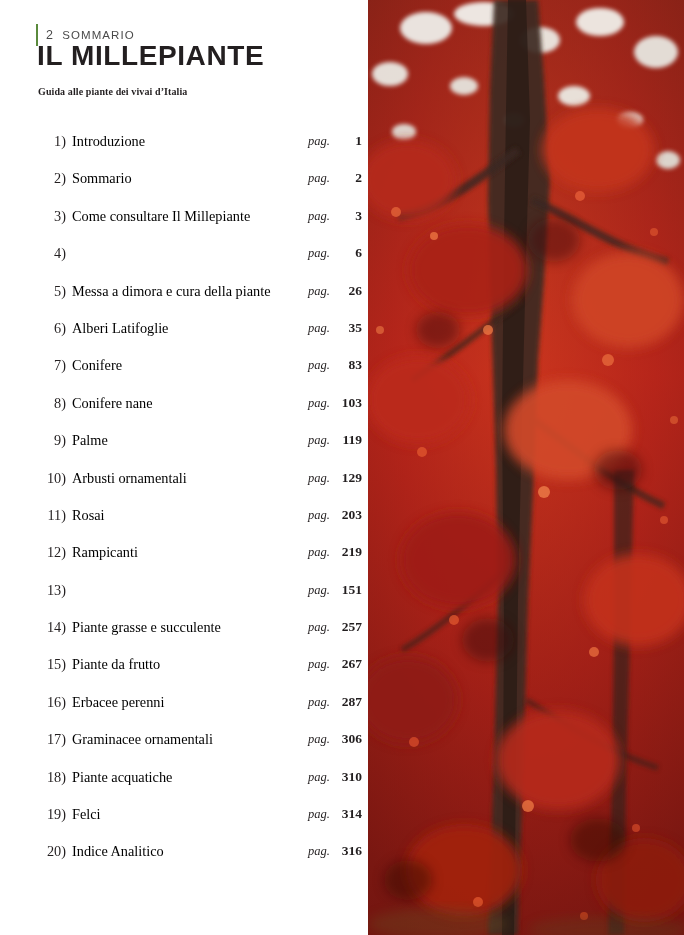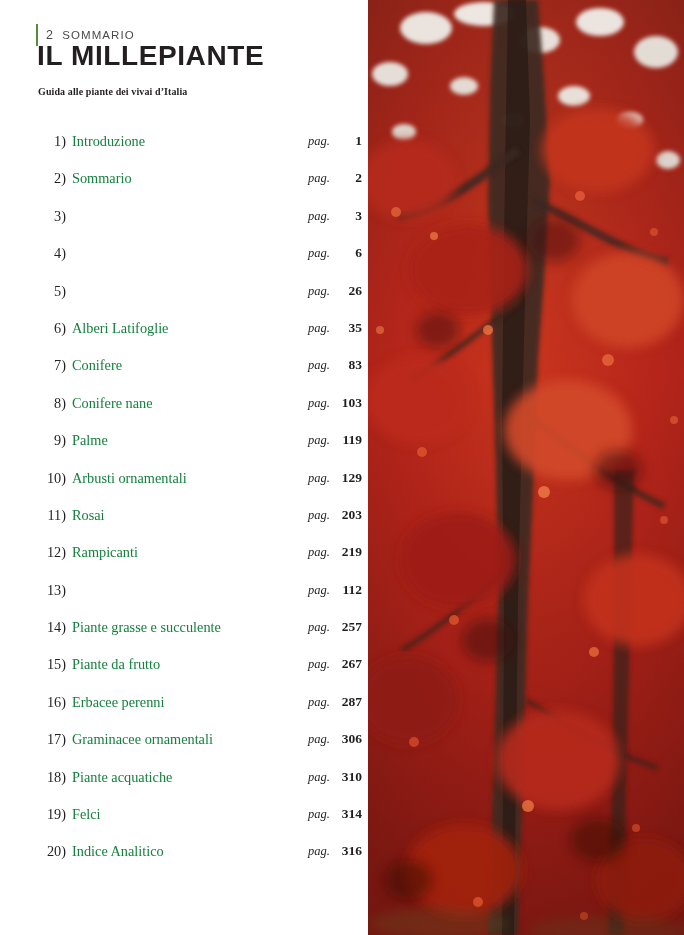--- a/index.html
+++ b/index.html
@@ -86,21 +86,21 @@
     text-align: right;
     font-size: 14.3px;
     font-family: "Liberation Serif", serif;
     color: #231f20;
     white-space: nowrap;
   }
   .toc-label {
     margin-left: 6px;
     font-size: 14.3px;
     font-family: "Liberation Serif", serif;
-    color: #15803d;
+    color: #000000;
     white-space: nowrap;
   }
   .toc-pag {
     position: absolute;
     left: 272px;
     top: 1px;
     font-size: 12.5px;
     font-style: italic;
     font-family: "Liberation Serif", serif;
     color: #231f20;
@@ -154,32 +154,34 @@
 
     <div class="toc-row">
       <span class="toc-num">2)</span>
       <span class="toc-label">Sommario</span>
       <span class="toc-pag">pag.</span>
       <span class="toc-page">2</span>
     </div>
 
     <div class="toc-row">
       <span class="toc-num">3)</span>
+      <span class="toc-label">Come consultare Il Millepiante</span>
       <span class="toc-pag">pag.</span>
       <span class="toc-page">3</span>
     </div>
 
     <div class="toc-row">
       <span class="toc-num">4)</span>
       <span class="toc-pag">pag.</span>
       <span class="toc-page">6</span>
     </div>
 
     <div class="toc-row">
       <span class="toc-num">5)</span>
+      <span class="toc-label">Messa a dimora e cura della piante</span>
       <span class="toc-pag">pag.</span>
       <span class="toc-page">26</span>
     </div>
 
     <div class="toc-row">
       <span class="toc-num">6)</span>
       <span class="toc-label">Alberi Latifoglie</span>
       <span class="toc-pag">pag.</span>
       <span class="toc-page">35</span>
     </div>
@@ -222,21 +224,21 @@
     <div class="toc-row">
       <span class="toc-num">12)</span>
       <span class="toc-label">Rampicanti</span>
       <span class="toc-pag">pag.</span>
       <span class="toc-page">219</span>
     </div>
 
     <div class="toc-row">
       <span class="toc-num">13)</span>
       <span class="toc-pag">pag.</span>
-      <span class="toc-page">112</span>
+      <span class="toc-page">151</span>
     </div>
 
     <div class="toc-row">
       <span class="toc-num">14)</span>
       <span class="toc-label">Piante grasse e succulente</span>
       <span class="toc-pag">pag.</span>
       <span class="toc-page">257</span>
     </div>
 
     <div class="toc-row">

